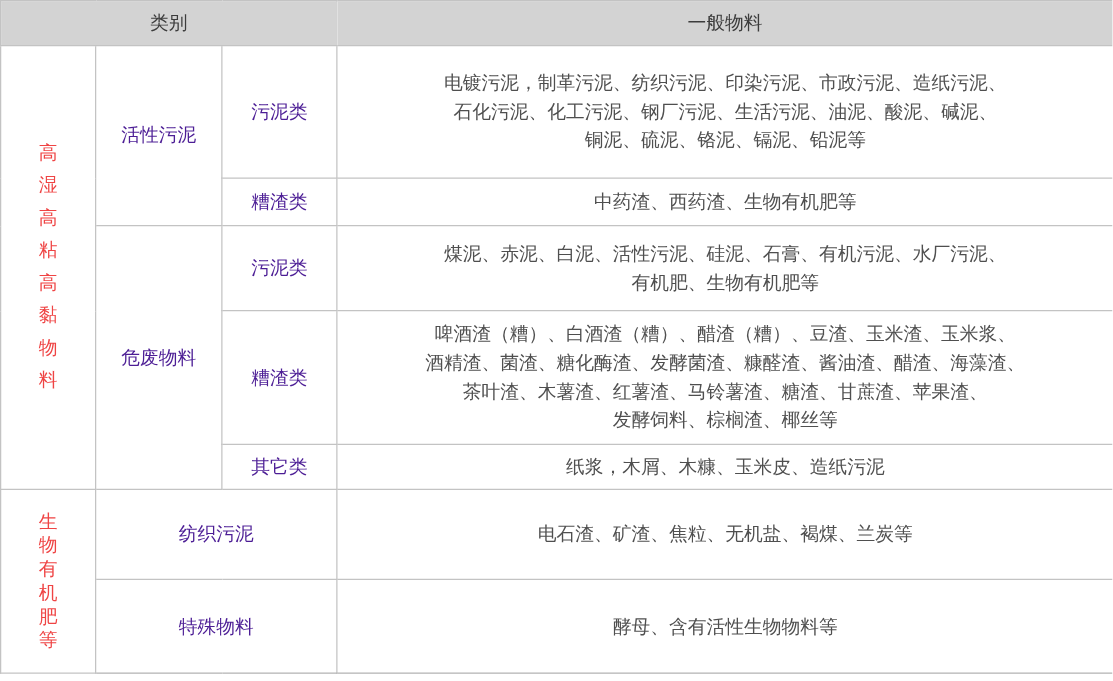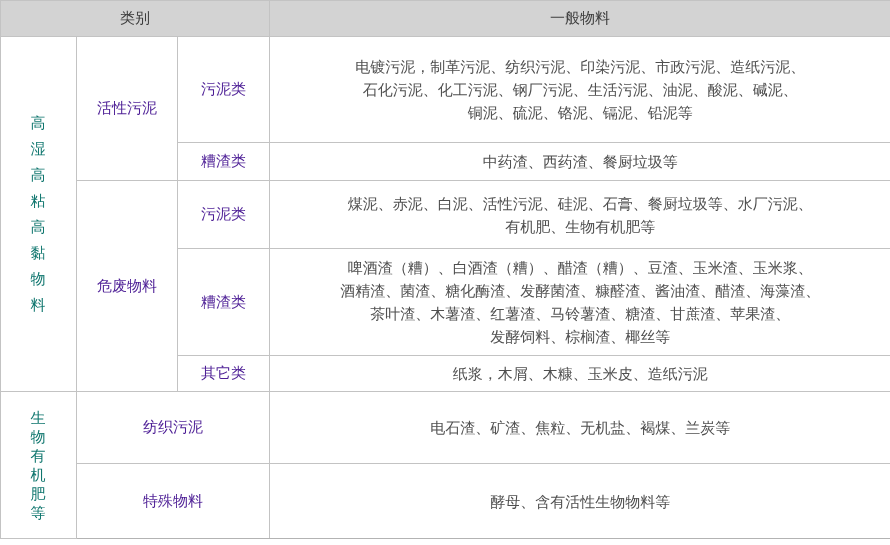--- a/index.html
+++ b/index.html
@@ -39,22 +39,22 @@
   th.h-cat  { border-left: none; border-right: 1px solid #fbfbfb; }
   th.h-name { border-right: none; }
   .no-right { border-right: none !important; }
   .bottom-edge { border-bottom: 1px solid #b3b3b3 !important; }
   
   td.vlabel { border-left: none; }
   td.vlabel .vtext {
     width: 16px;
     margin: 16px auto;
     word-break: break-all;
-    text-align: left;
-    color: #0f766e;
+    text-align: center;
+    color: #ef4444;
   }
   td.vlabel .pitch-wide  { line-height: 26px; }
   td.vlabel .pitch-tight { line-height: 19px; }
   
   td.materials {
     text-align: left;
     padding: 8px 14px 8px 21px;
     line-height: 23px;
     white-space: pre-line;
     border-right: none;
@@ -85,27 +85,27 @@
       </td>
       <td class="label-cell" rowspan="2">活性污泥</td>
       <td class="label-cell">污泥类</td>
       <td class="materials no-right">电镀污泥，制革污泥、纺织污泥、印染污泥、市政污泥、造纸污泥、
 石化污泥、化工污泥、钢厂污泥、生活污泥、油泥、酸泥、碱泥、
 铜泥、硫泥、铬泥、镉泥、铅泥等</td>
     </tr>
 
     <tr style="height:38px">
       <td class="label-cell">糟渣类</td>
-      <td class="materials no-right">中药渣、西药渣、餐厨垃圾等</td>
+      <td class="materials no-right">中药渣、西药渣、生物有机肥等</td>
     </tr>
 
     <tr style="height:68px">
       <td class="label-cell" rowspan="3">危废物料</td>
       <td class="label-cell">污泥类</td>
-      <td class="materials no-right">煤泥、赤泥、白泥、活性污泥、硅泥、石膏、餐厨垃圾等、水厂污泥、
+      <td class="materials no-right">煤泥、赤泥、白泥、活性污泥、硅泥、石膏、有机污泥、水厂污泥、
 有机肥、生物有机肥等</td>
     </tr>
 
     <tr style="height:107px">
       <td class="label-cell">糟渣类</td>
       <td class="materials no-right">啤酒渣（糟）、白酒渣（糟）、醋渣（糟）、豆渣、玉米渣、玉米浆、
 酒精渣、菌渣、糖化酶渣、发酵菌渣、糠醛渣、酱油渣、醋渣、海藻渣、
 茶叶渣、木薯渣、红薯渣、马铃薯渣、糖渣、甘蔗渣、苹果渣、
 发酵饲料、棕榈渣、椰丝等</td>
     </tr>

